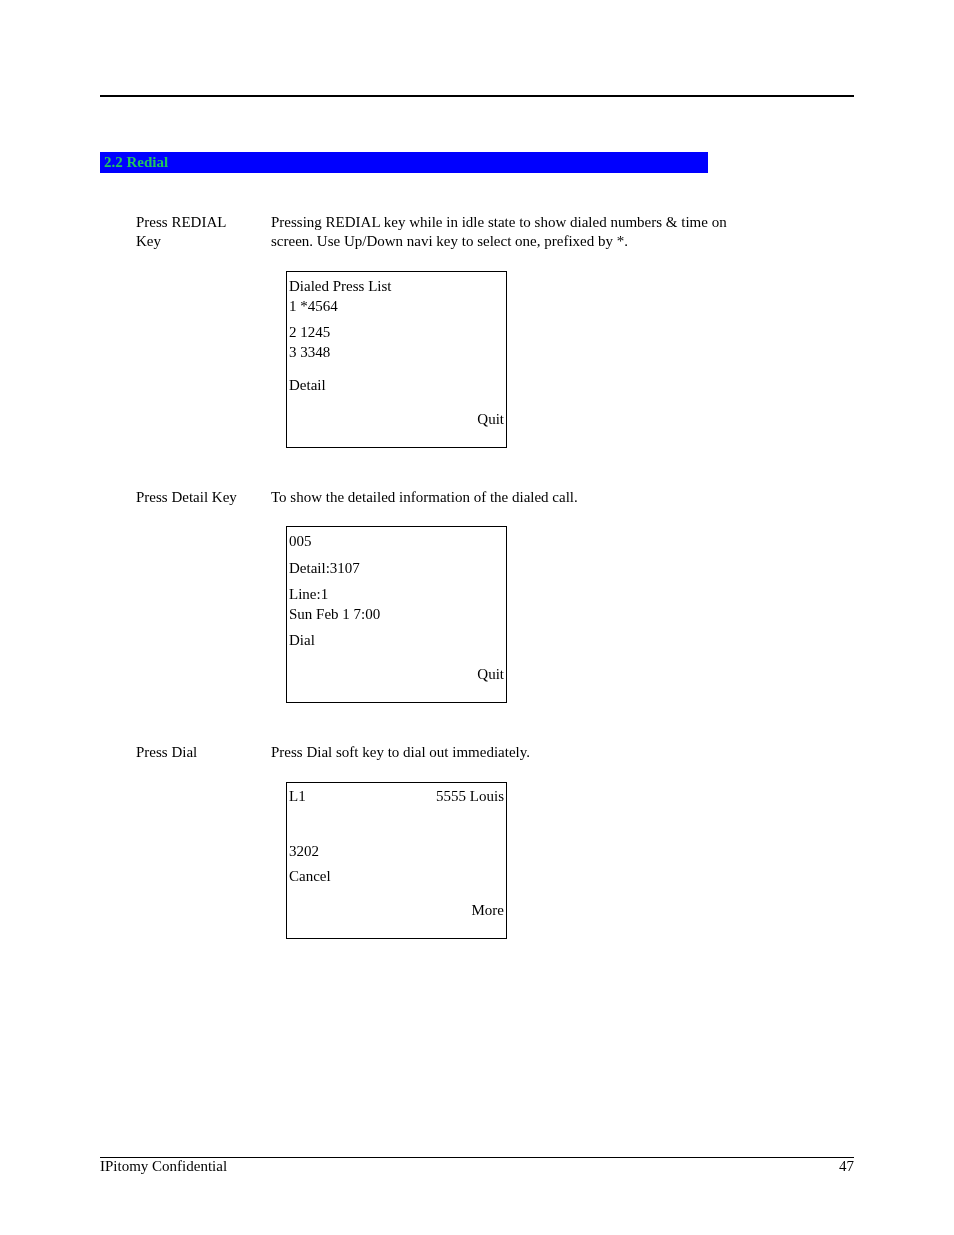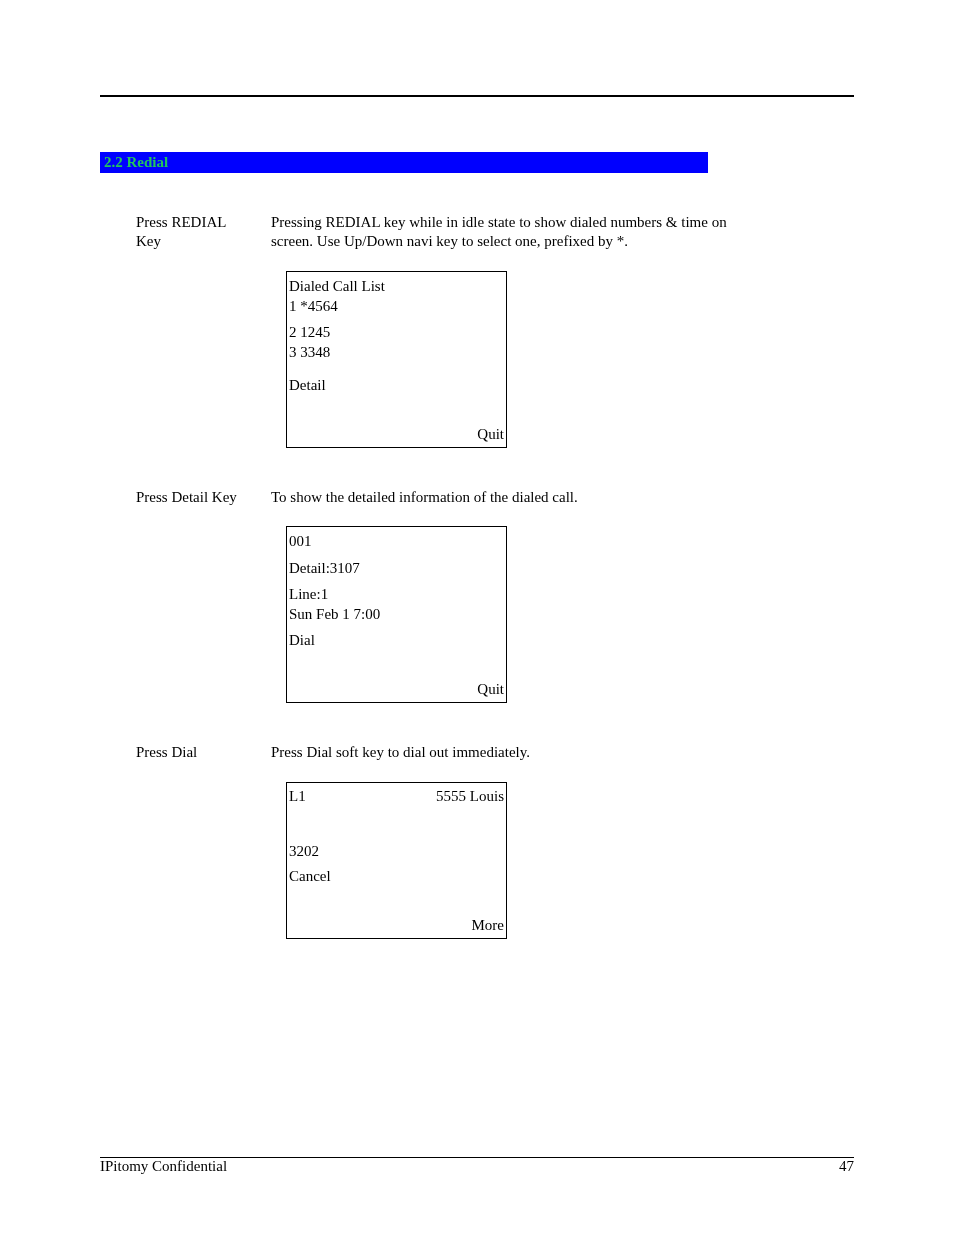--- a/index.html
+++ b/index.html
@@ -78,21 +78,21 @@
     text-align: right;
   }
   .lcd-left-key {
     position: absolute;
     left: 2px;
     top: 0;
   }
   .lcd-right-key {
     position: absolute;
     right: 2px;
-    bottom: 4px;
+    bottom: 19px;
   }
   .footer {
     position: absolute;
     left: 100px;
     right: 100px;
     bottom: 60px;
     border-top: 1px solid #000;
     font-size: 15px;
     display: flex;
     justify-content: space-between;
@@ -106,40 +106,40 @@
 
   <div class="section-header">2.2 Redial</div>
 
   <div class="row">
     <div class="step-label">Press REDIAL Key</div>
     <div class="step-desc">Pressing REDIAL key while in idle state to show dialed numbers &amp; time on screen. Use Up/Down navi key to select one, prefixed by *.</div>
   </div>
 
   <div class="lcd">
     <div class="lcd-body">
-      <div class="lcd-line">Dialed Call List</div>
+      <div class="lcd-line">Dialed Press List</div>
       <div class="lcd-line">1 *4564</div>
       <div class="lcd-gap"></div>
       <div class="lcd-line">2   1245</div>
       <div class="lcd-line">3   3348</div>
     </div>
     <div class="lcd-actions">
       <div class="lcd-left-key">Detail</div>
       <div class="lcd-right-key">Quit</div>
     </div>
   </div>
 
   <div class="row">
     <div class="step-label">Press Detail Key</div>
     <div class="step-desc">To show the detailed information of the dialed call.</div>
   </div>
 
   <div class="lcd">
     <div class="lcd-body">
-      <div class="lcd-line">001</div>
+      <div class="lcd-line">005</div>
       <div class="lcd-gap"></div>
       <div class="lcd-line">Detail:3107</div>
       <div class="lcd-gap"></div>
       <div class="lcd-line">Line:1</div>
       <div class="lcd-line">Sun Feb 1 7:00</div>
     </div>
     <div class="lcd-actions">
       <div class="lcd-left-key">Dial</div>
       <div class="lcd-right-key">Quit</div>
     </div>

